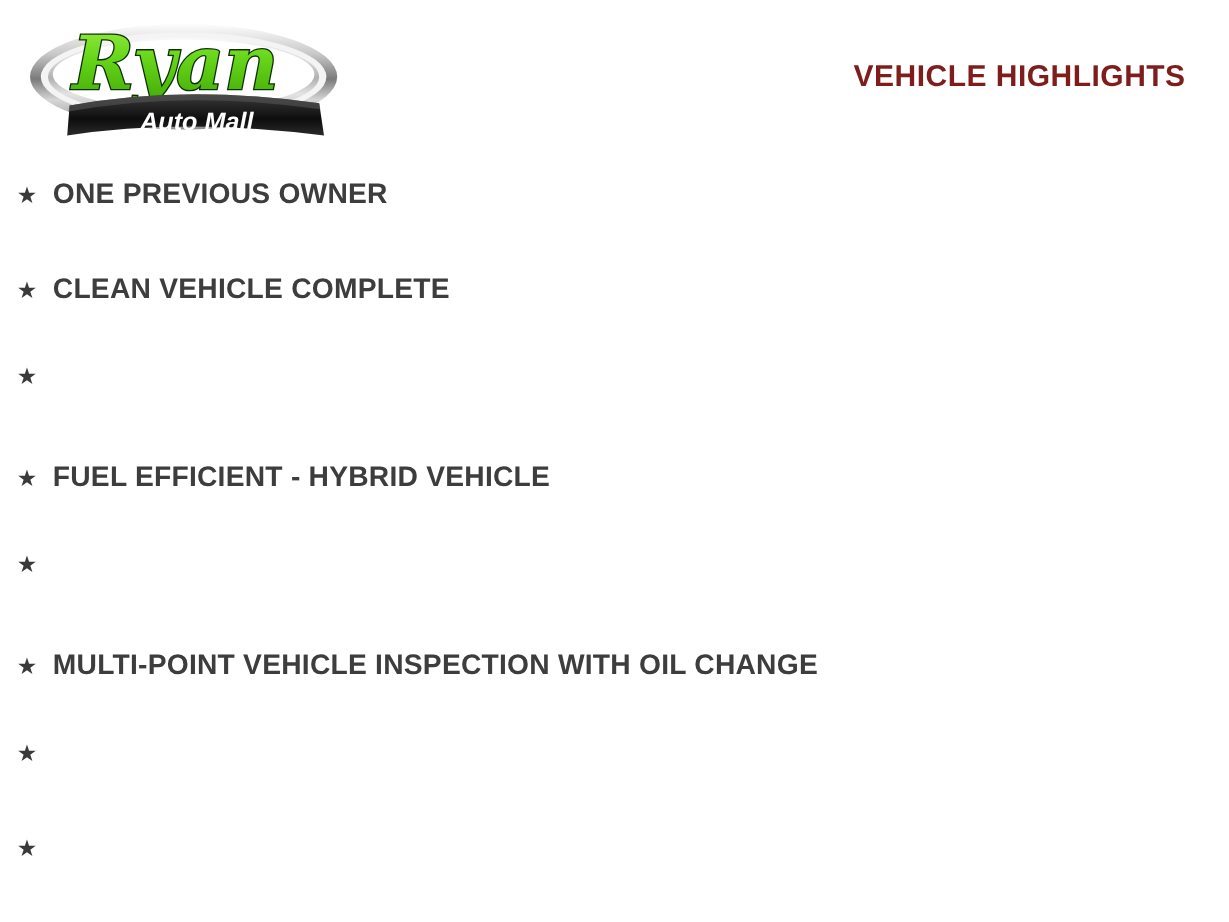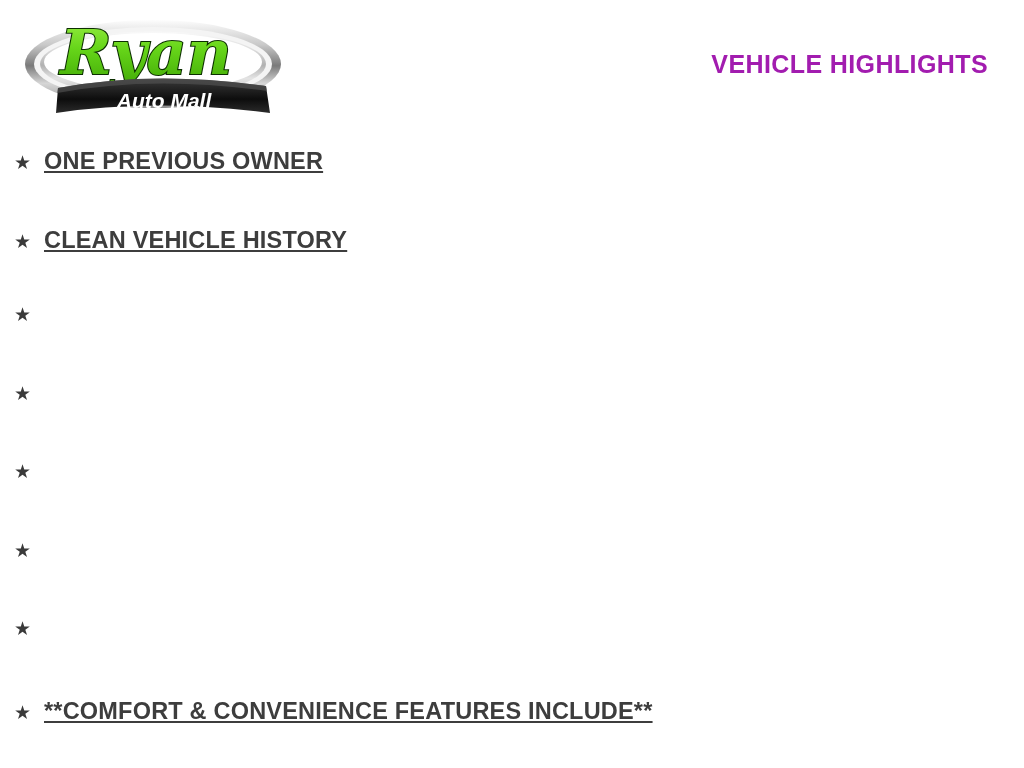--- a/index.html
+++ b/index.html
@@ -33,21 +33,21 @@
     height: 108px;
   }
   .logo svg { display: block; }
 
   .highlights-title {
     position: absolute;
     right: 36px;
     top: 50px;
     font-size: 25px;
     font-weight: bold;
-    color: #a21caf;
+    color: #7f1d1d;
     letter-spacing: 0.4px;
     white-space: nowrap;
   }
 
   
   .highlight-list {
     position: absolute;
     top: 148px;
     left: 0;
     right: 0;
@@ -69,21 +69,20 @@
     line-height: 1;
     color: #3a3a3a;
     text-align: left;
   }
   .item-text {
     font-size: 23.5px;
     font-weight: bold;
     color: #3d3d3d;
     letter-spacing: 0.2px;
     white-space: nowrap;
-    text-decoration: underline;
   }
 </style>
 </head>
 <body>
 
 <div class="page">
 
   <div class="header">
 
     <div class="logo">
@@ -124,36 +123,37 @@
     <div class="highlights-title">VEHICLE HIGHLIGHTS</div>
   </div>
 
   <ul class="highlight-list">
     <li class="highlight-item">
       <span class="bullet-star">★</span>
       <span class="item-text">ONE PREVIOUS OWNER</span>
     </li>
     <li class="highlight-item">
       <span class="bullet-star">★</span>
-      <span class="item-text">CLEAN VEHICLE HISTORY</span>
+      <span class="item-text">CLEAN VEHICLE COMPLETE</span>
+    </li>
+    <li class="highlight-item">
+      <span class="bullet-star">★</span>
+    </li>
+    <li class="highlight-item">
+      <span class="bullet-star">★</span>
+      <span class="item-text">FUEL EFFICIENT - HYBRID VEHICLE</span>
+    </li>
+    <li class="highlight-item">
+      <span class="bullet-star">★</span>
+    </li>
+    <li class="highlight-item">
+      <span class="bullet-star">★</span>
+      <span class="item-text">MULTI-POINT VEHICLE INSPECTION WITH OIL CHANGE</span>
     </li>
     <li class="highlight-item">
       <span class="bullet-star">★</span>
     </li>
     <li class="highlight-item">
       <span class="bullet-star">★</span>
     </li>
-    <li class="highlight-item">
-      <span class="bullet-star">★</span>
-    </li>
-    <li class="highlight-item">
-      <span class="bullet-star">★</span>
-    </li>
-    <li class="highlight-item">
-      <span class="bullet-star">★</span>
-    </li>
-    <li class="highlight-item">
-      <span class="bullet-star">★</span>
-      <span class="item-text">**COMFORT &amp; CONVENIENCE FEATURES INCLUDE**</span>
-    </li>
   </ul>
 
 </div>
 
 </body></html>

